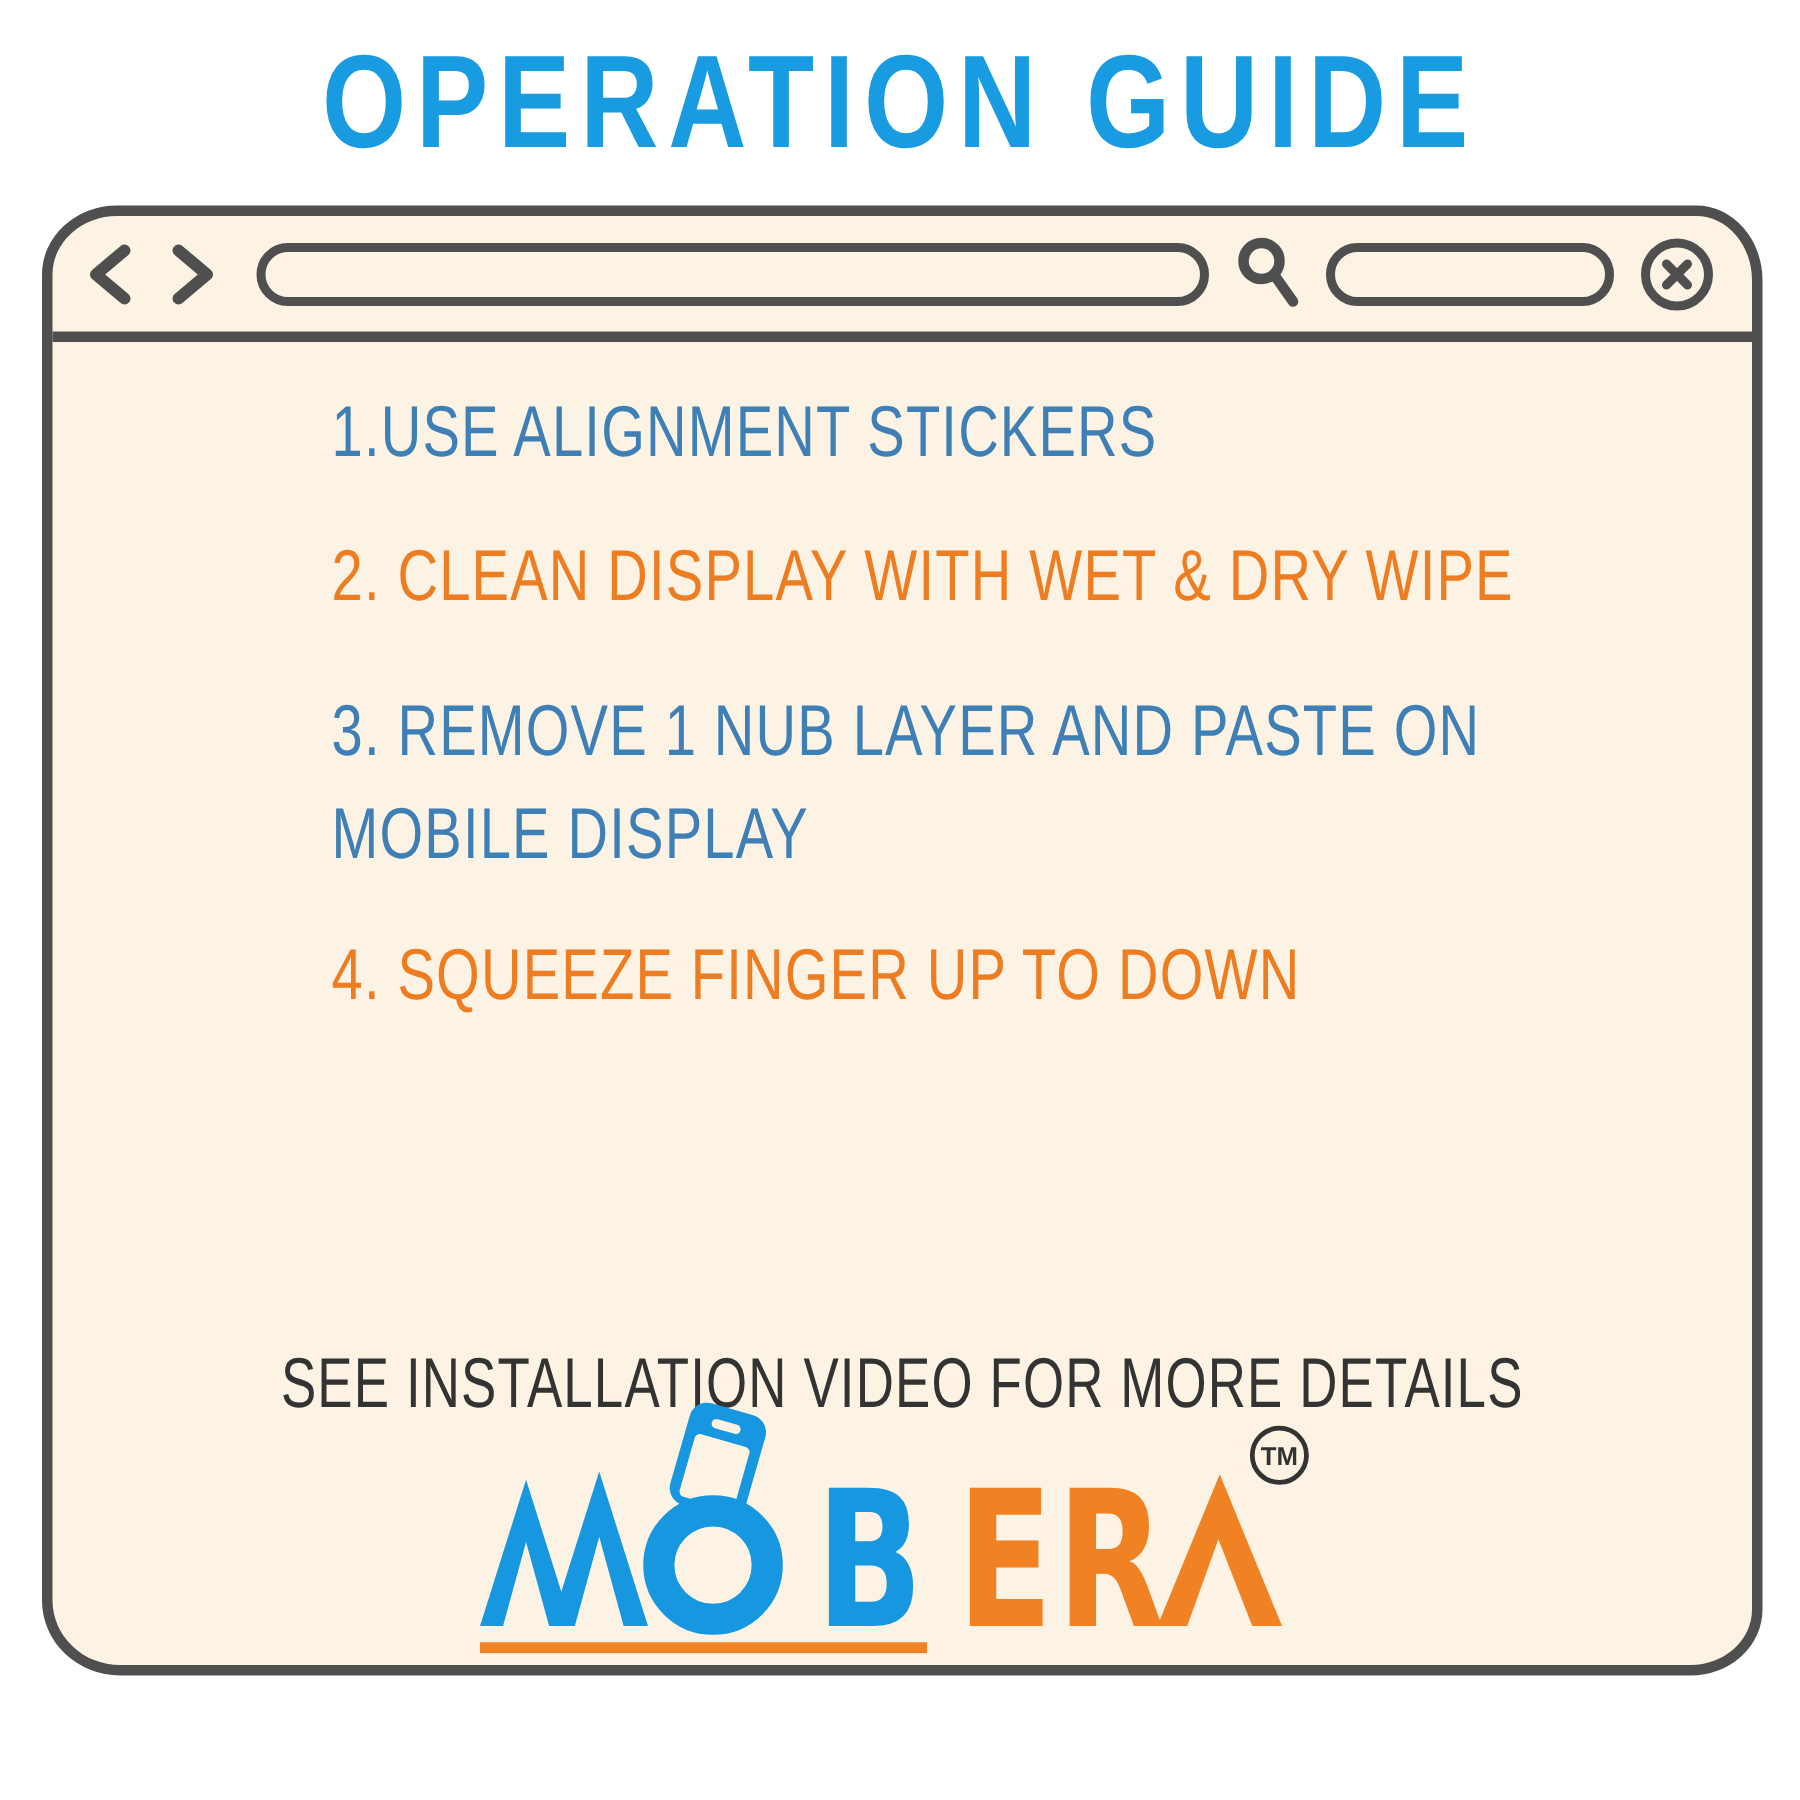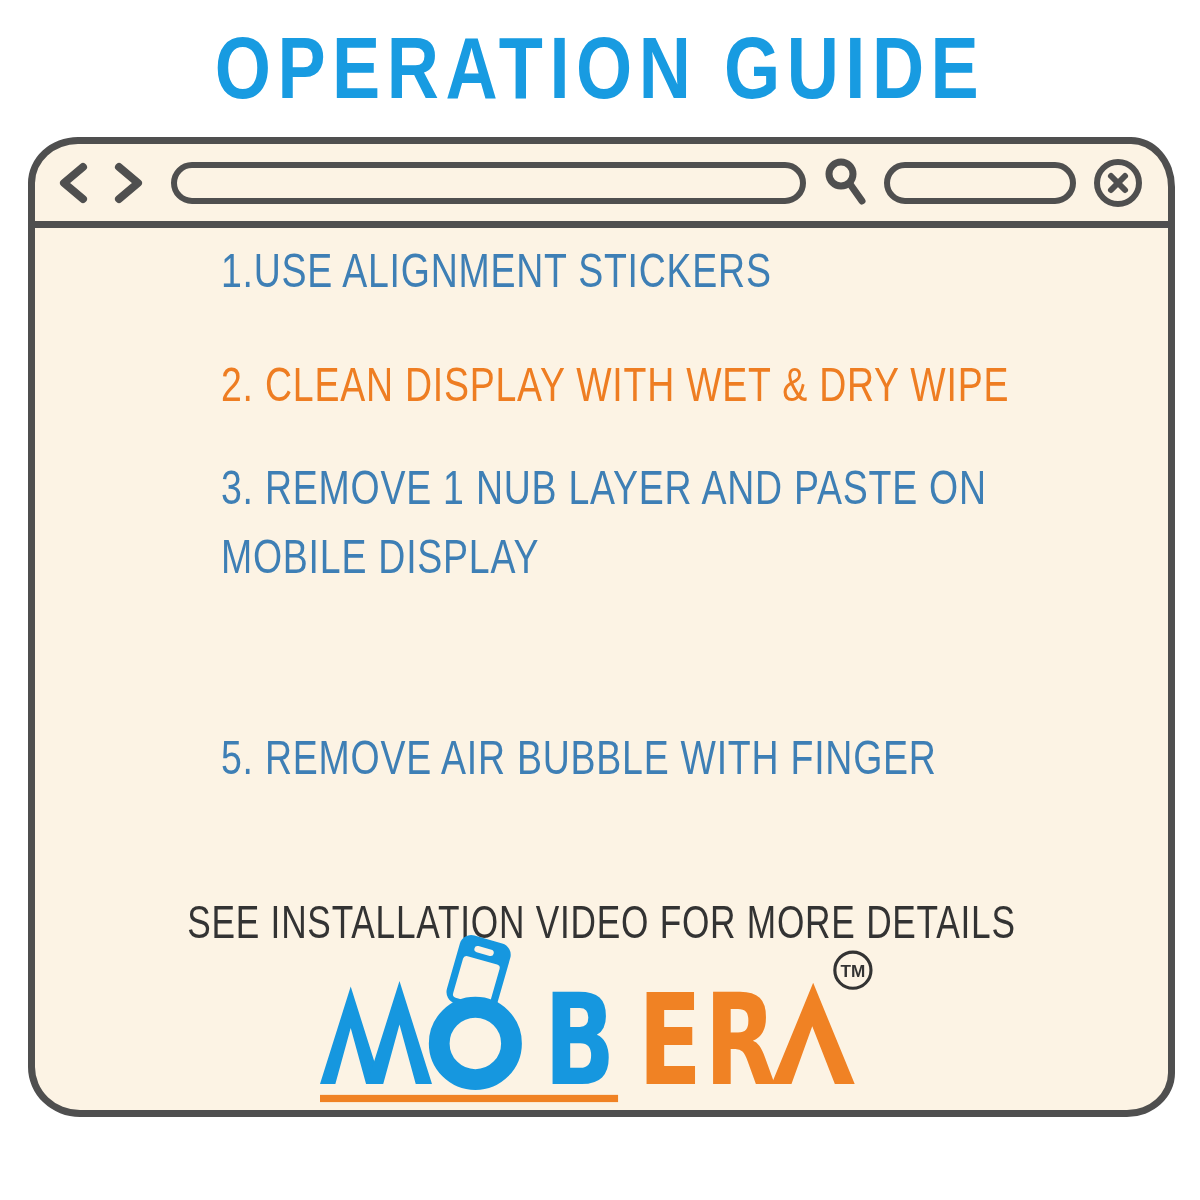--- a/index.html
+++ b/index.html
@@ -96,32 +96,32 @@
       </svg>
       <div class="pill mini-pill"></div>
       <svg class="icon" width="52" height="52" viewBox="0 0 52 52">
         <circle class="ink-stroke" stroke-width="6" cx="26" cy="26" r="21"></circle>
         <line class="ink-stroke" stroke-width="6" x1="19" y1="19" x2="33" y2="33"></line>
         <line class="ink-stroke" stroke-width="6" x1="33" y1="19" x2="19" y2="33"></line>
       </svg>
     </div>
 
     <div class="steps" id="steps-container">
-        <div class="step" style="top: 92px; text-align: right;">
+        <div class="step" style="top: 110px; text-align: right;">
           <div class="step-line c-blue">1.USE ALIGNMENT STICKERS</div>
         </div>
         <div class="step" style="top: 206px;">
           <div class="step-line c-orange">2. CLEAN DISPLAY WITH WET &amp; DRY WIPE</div>
         </div>
         <div class="step" style="top: 309px;">
           <div class="step-line c-blue">3. REMOVE 1 NUB LAYER AND PASTE ON</div>
           <div class="step-line c-blue">MOBILE DISPLAY</div>
         </div>
-        <div class="step" style="top: 579px;">
-          <div class="step-line c-blue">5. REMOVE AIR BUBBLE WITH FINGER</div>
+        <div class="step" style="top: 472px;">
+          <div class="step-line c-orange">4. SQUEEZE FINGER UP TO DOWN</div>
         </div>
       </div>
   </div>
 
   <div class="note">SEE INSTALLATION VIDEO FOR MORE DETAILS</div>
 
   <div class="logo-wrap">
     <svg width="560" height="170" viewBox="0 -36 620 188">
 
       <g transform="rotate(16 172 20)">

